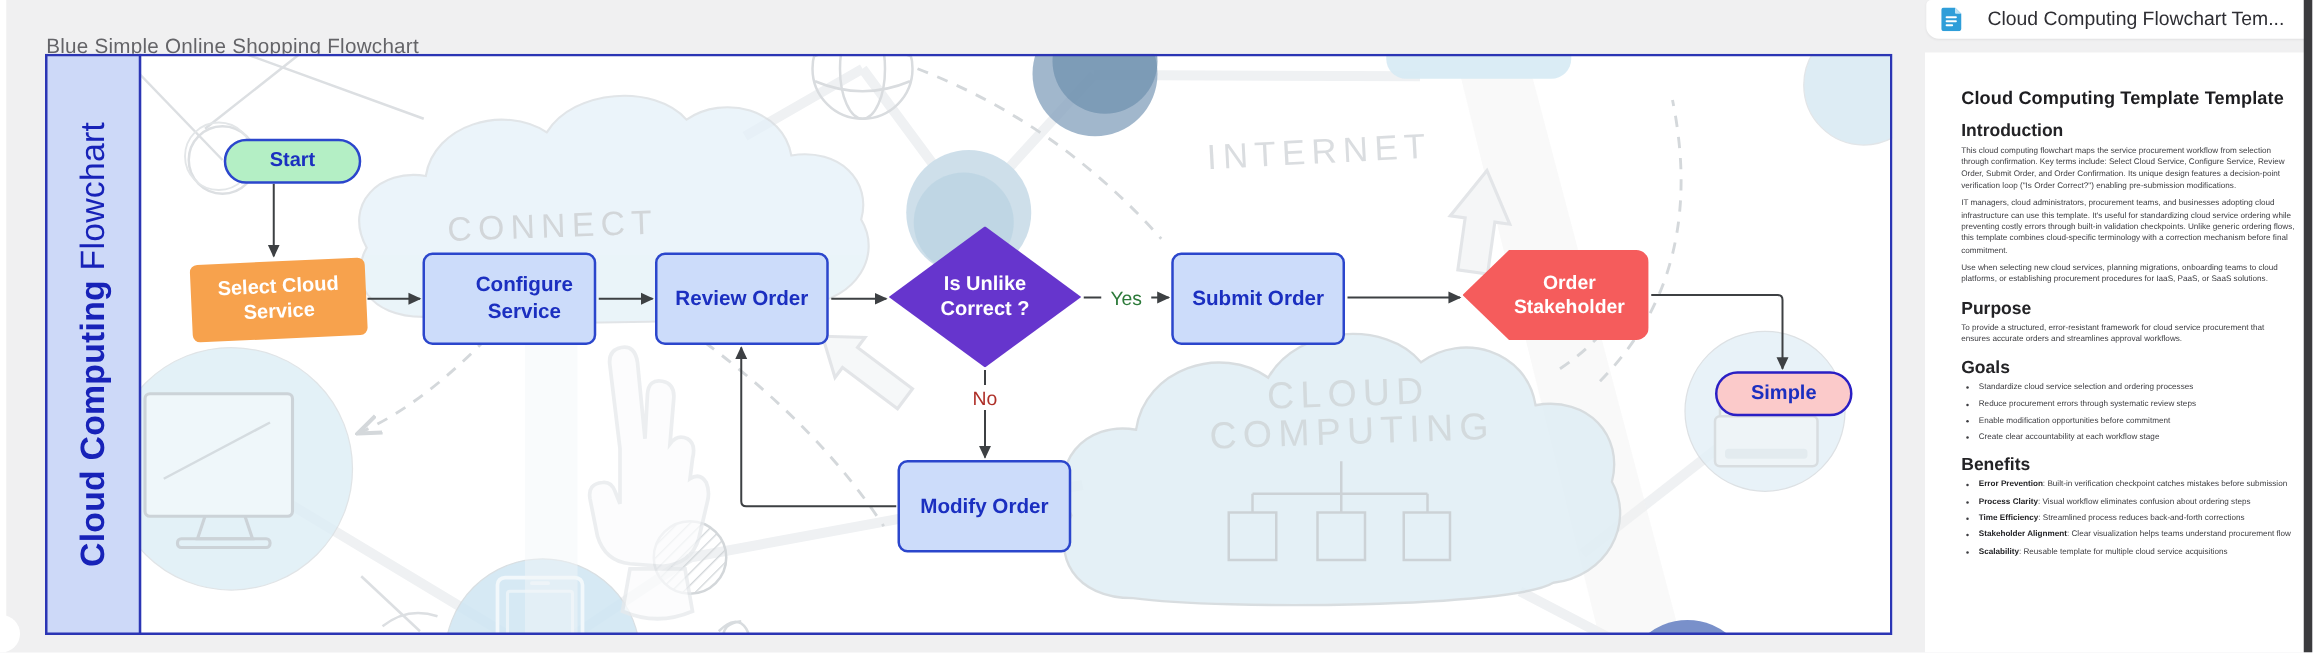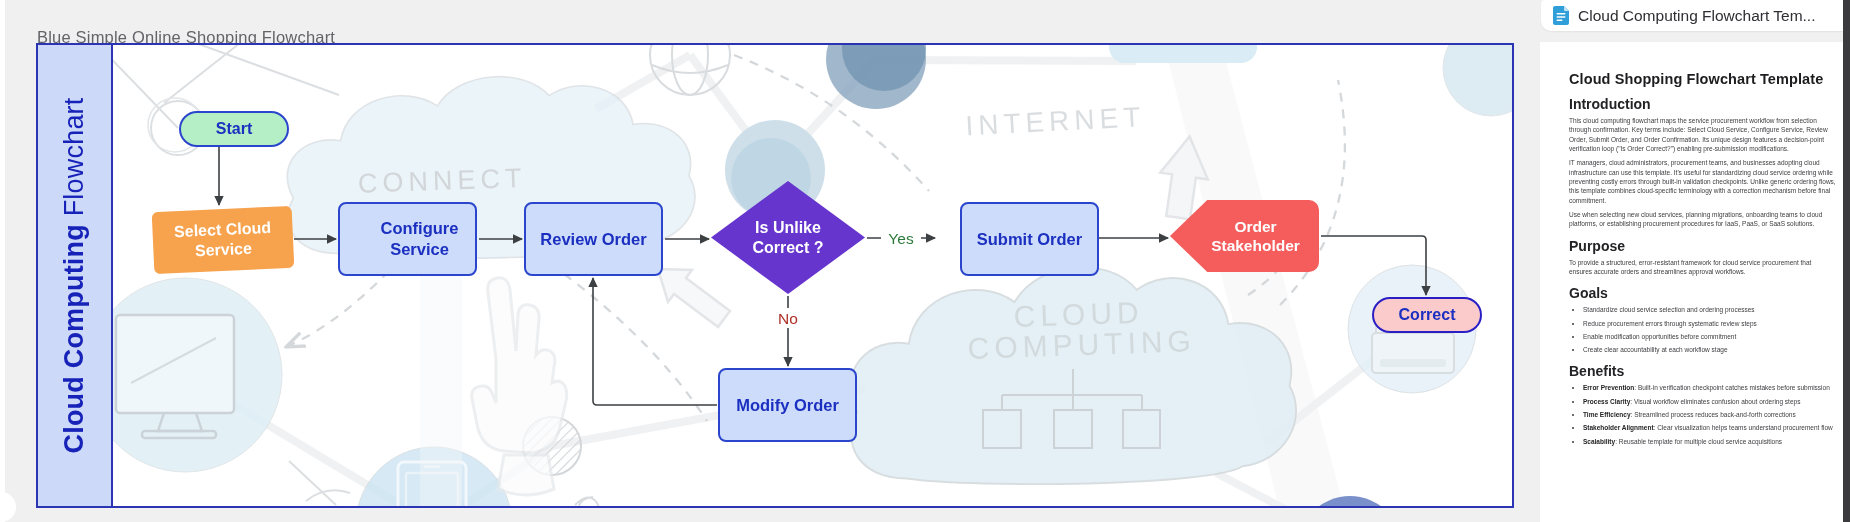--- a/index.html
+++ b/index.html
@@ -50,21 +50,21 @@
     background:var(--orange-fill);color:#ffffff;font-size:16px;
     transform:rotate(-2.6deg);
   }
   .n-box{
     width:139px;height:74px;border-radius:8px;
     background:var(--node-fill);border:2.5px solid var(--node-border);
     color:var(--node-text);font-size:16.5px;
   }
   .n-configure{left:302px;top:159px;padding-left:24px;}
   .n-review{left:488px;top:159px;}
-  .n-submit{left:924px;top:159px;text-align:right;}
+  .n-submit{left:901px;top:159px;text-align:right;}
   .n-modify{left:682px;top:325px;}
   .n-decision{
     left:675px;top:138px;width:154px;height:113px;
     background:var(--purple-fill);color:#ffffff;font-size:16px;
     clip-path:polygon(50% 0,100% 50%,50% 100%,0 50%);
   }
   .n-confirm{
     left:1134px;top:157px;width:149px;height:72px;border-radius:10px;
     background:var(--red-fill);color:#ffffff;font-size:15.5px;
     clip-path:polygon(0 50%,25% 0,100% 0,100% 100%,25% 100%);
@@ -75,21 +75,21 @@
     background:var(--finish-fill);border:2px solid var(--finish-border);
     color:var(--node-text);font-size:16px;
   }
   
   .tab{
     position:absolute;left:1541px;top:0;width:303px;height:31px;background:#ffffff;
     border-radius:4px 0 0 10px;display:flex;align-items:center;z-index:20;
     box-shadow:0 1px 2px rgba(0,0,0,.06);overflow:hidden;
   }
   .tab .doc-ic{margin-left:12px;flex:0 0 auto;display:flex;}
-  .tab .tab-title{margin-left:8px;font-size:15.5px;color:#2e2e33;white-space:nowrap;}
+  .tab .tab-title{margin-left:20px;font-size:15.5px;color:#2e2e33;white-space:nowrap;}
   .docpanel{
     position:absolute;left:1540px;top:42px;width:304px;height:480px;background:#ffffff;
     z-index:19;box-sizing:border-box;padding:29px 8px 0 29px;overflow:hidden;
   }
   .docpanel h1{
     font-size:14.5px;white-space:nowrap;color:#1d1d20;margin:0 0 9px 0;letter-spacing:.1px;
   }
   .docpanel h2{
     font-size:14px;color:#232326;margin:9px 0 4px 0;
   }
@@ -287,41 +287,41 @@
   <div class="node n-confirm">
       <span>
         <span class="two">Order</span>
         <span class="two">Stakeholder</span>
       </span>
     </div>
   <div class="node n-box n-modify">
       <span>Modify Order</span>
     </div>
   <div class="node n-finish">
-      <span>Correct</span>
+      <span>Simple</span>
     </div>
 
   <div class="canvas-border"></div>
 </div>
 
 <div class="tab">
   <span class="doc-ic">
     <svg width="17" height="19" viewBox="0 0 17 19">
       <path d="M2,0 L11,0 L16,5 L16,17 C16,18.1 15.1,19 14,19 L2,19 C0.9,19 0,18.1 0,17 L0,2 C0,0.9 0.9,0 2,0 Z" fill="#2f9ed9"></path>
       <path d="M11,0 L16,5 L12,5 C11.4,5 11,4.6 11,4 Z" fill="#bfe3f5"></path>
       <rect x="3.5" y="7" width="9" height="1.6" rx="0.8" fill="#ffffff"></rect>
       <rect x="3.5" y="10.2" width="9" height="1.6" rx="0.8" fill="#ffffff"></rect>
       <rect x="3.5" y="13.4" width="6" height="1.6" rx="0.8" fill="#ffffff"></rect>
     </svg>
   </span>
   <span class="tab-title">Cloud Computing Flowchart Tem...</span>
 </div>
 
 <div class="docpanel">
-  <h1>Cloud Shopping Flowchart Template</h1>
+  <h1>Cloud Computing Template Template</h1>
   <h2>Introduction</h2>
   <p>This cloud computing flowchart maps the service procurement workflow from selection through confirmation. Key terms include: Select Cloud Service, Configure Service, Review Order, Submit Order, and Order Confirmation. Its unique design features a decision-point verification loop ("Is Order Correct?") enabling pre-submission modifications.</p>
   <p>IT managers, cloud administrators, procurement teams, and businesses adopting cloud infrastructure can use this template. It's useful for standardizing cloud service ordering while preventing costly errors through built-in validation checkpoints. Unlike generic ordering flows, this template combines cloud-specific terminology with a correction mechanism before final commitment.</p>
   <p>Use when selecting new cloud services, planning migrations, onboarding teams to cloud platforms, or establishing procurement procedures for IaaS, PaaS, or SaaS solutions.</p>
   <h2>Purpose</h2>
   <p>To provide a structured, error-resistant framework for cloud service procurement that ensures accurate orders and streamlines approval workflows.</p>
   <h2>Goals</h2>
   <ul>
     <li>Standardize cloud service selection and ordering processes</li>
     <li>Reduce procurement errors through systematic review steps</li>

